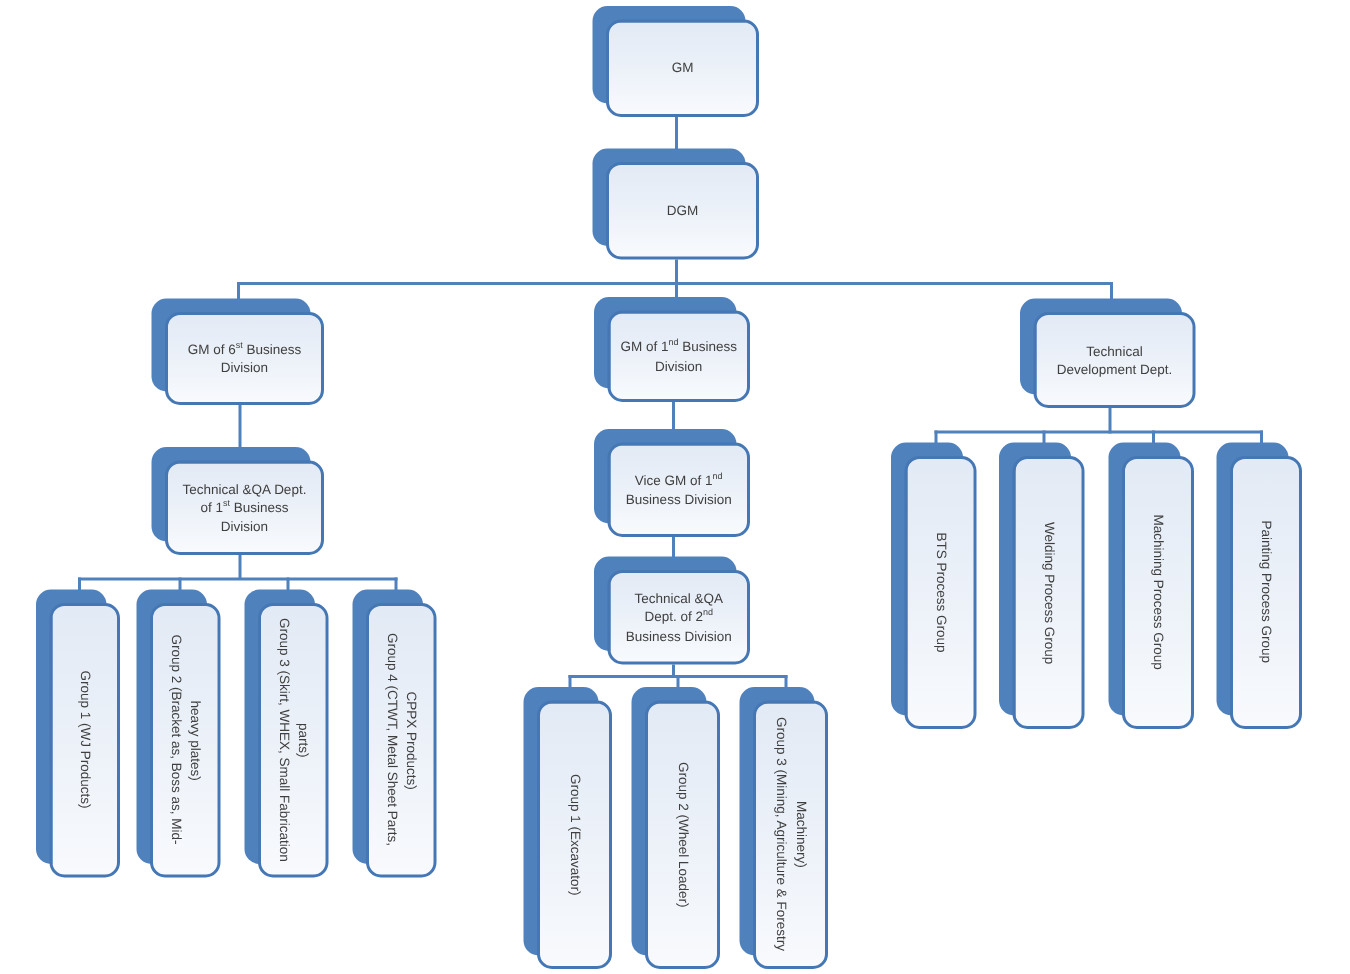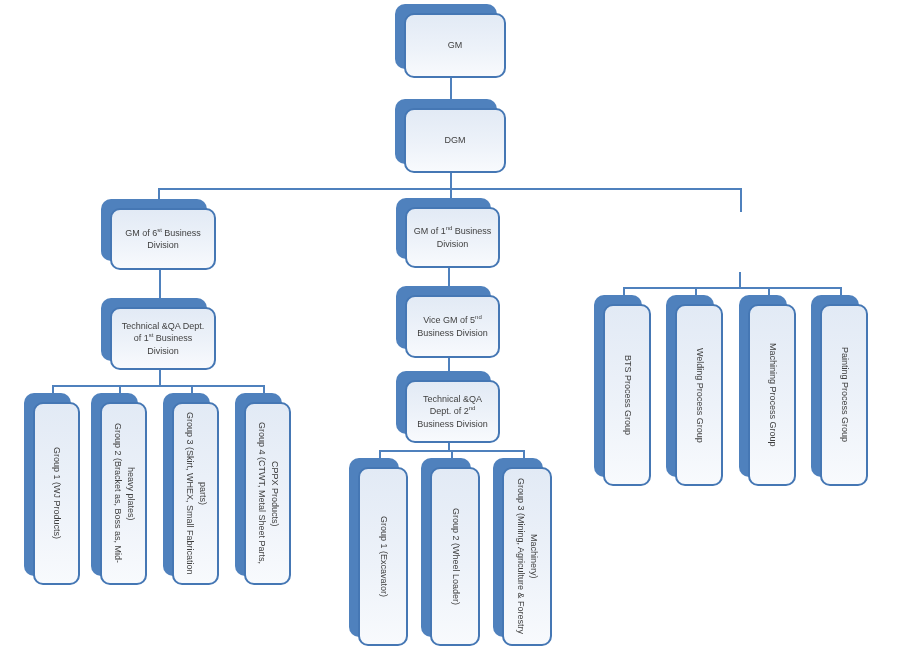--- a/index.html
+++ b/index.html
@@ -116,21 +116,21 @@
       </div>
   </div>
 
   <div class="card hcard" style="left:405px;top:207px;width:95px;height:61px;">
     <div class="box">
         <span class="lbl"><span>GM of 1</span><sup>nd</sup><span> Business Division</span></span>
       </div>
   </div>
   <div class="card hcard" style="left:405px;top:295px;width:95px;height:63px;">
     <div class="box">
-        <span class="lbl"><span>Vice GM of 5</span><sup>nd</sup><span> Business Division</span></span>
+        <span class="lbl"><span>Vice GM of 1</span><sup>nd</sup><span> Business Division</span></span>
       </div>
   </div>
   <div class="card hcard" style="left:405px;top:380px;width:95px;height:63px;">
     <div class="box">
         <span class="lbl"><span>Technical &amp;QA Dept. of 2</span><sup>nd</sup><span> Business Division</span></span>
       </div>
   </div>
   <div class="card vcard" style="left:358px;top:467px;width:50px;height:179px;">
     <div class="box">
         <span class="vlbl">Group 1 (Excavator)</span>
@@ -140,20 +140,25 @@
     <div class="box">
         <span class="vlbl">Group 2 (Wheel Loader)</span>
       </div>
   </div>
   <div class="card vcard" style="left:502px;top:467px;width:50px;height:179px;">
     <div class="box">
         <span class="vlbl">Group 3 (Mining, Agriculture &amp; Forestry Machinery)</span>
       </div>
   </div>
 
+  <div class="card hcard" style="left:689px;top:208px;width:108px;height:64px;">
+    <div class="box">
+        <span class="lbl">Technical Development Dept.</span>
+      </div>
+  </div>
   <div class="card vcard" style="left:603px;top:304px;width:48px;height:182px;">
     <div class="box">
         <span class="vlbl">BTS Process Group</span>
       </div>
   </div>
   <div class="card vcard" style="left:675px;top:304px;width:48px;height:182px;">
     <div class="box">
         <span class="vlbl">Welding Process Group</span>
       </div>
   </div>

